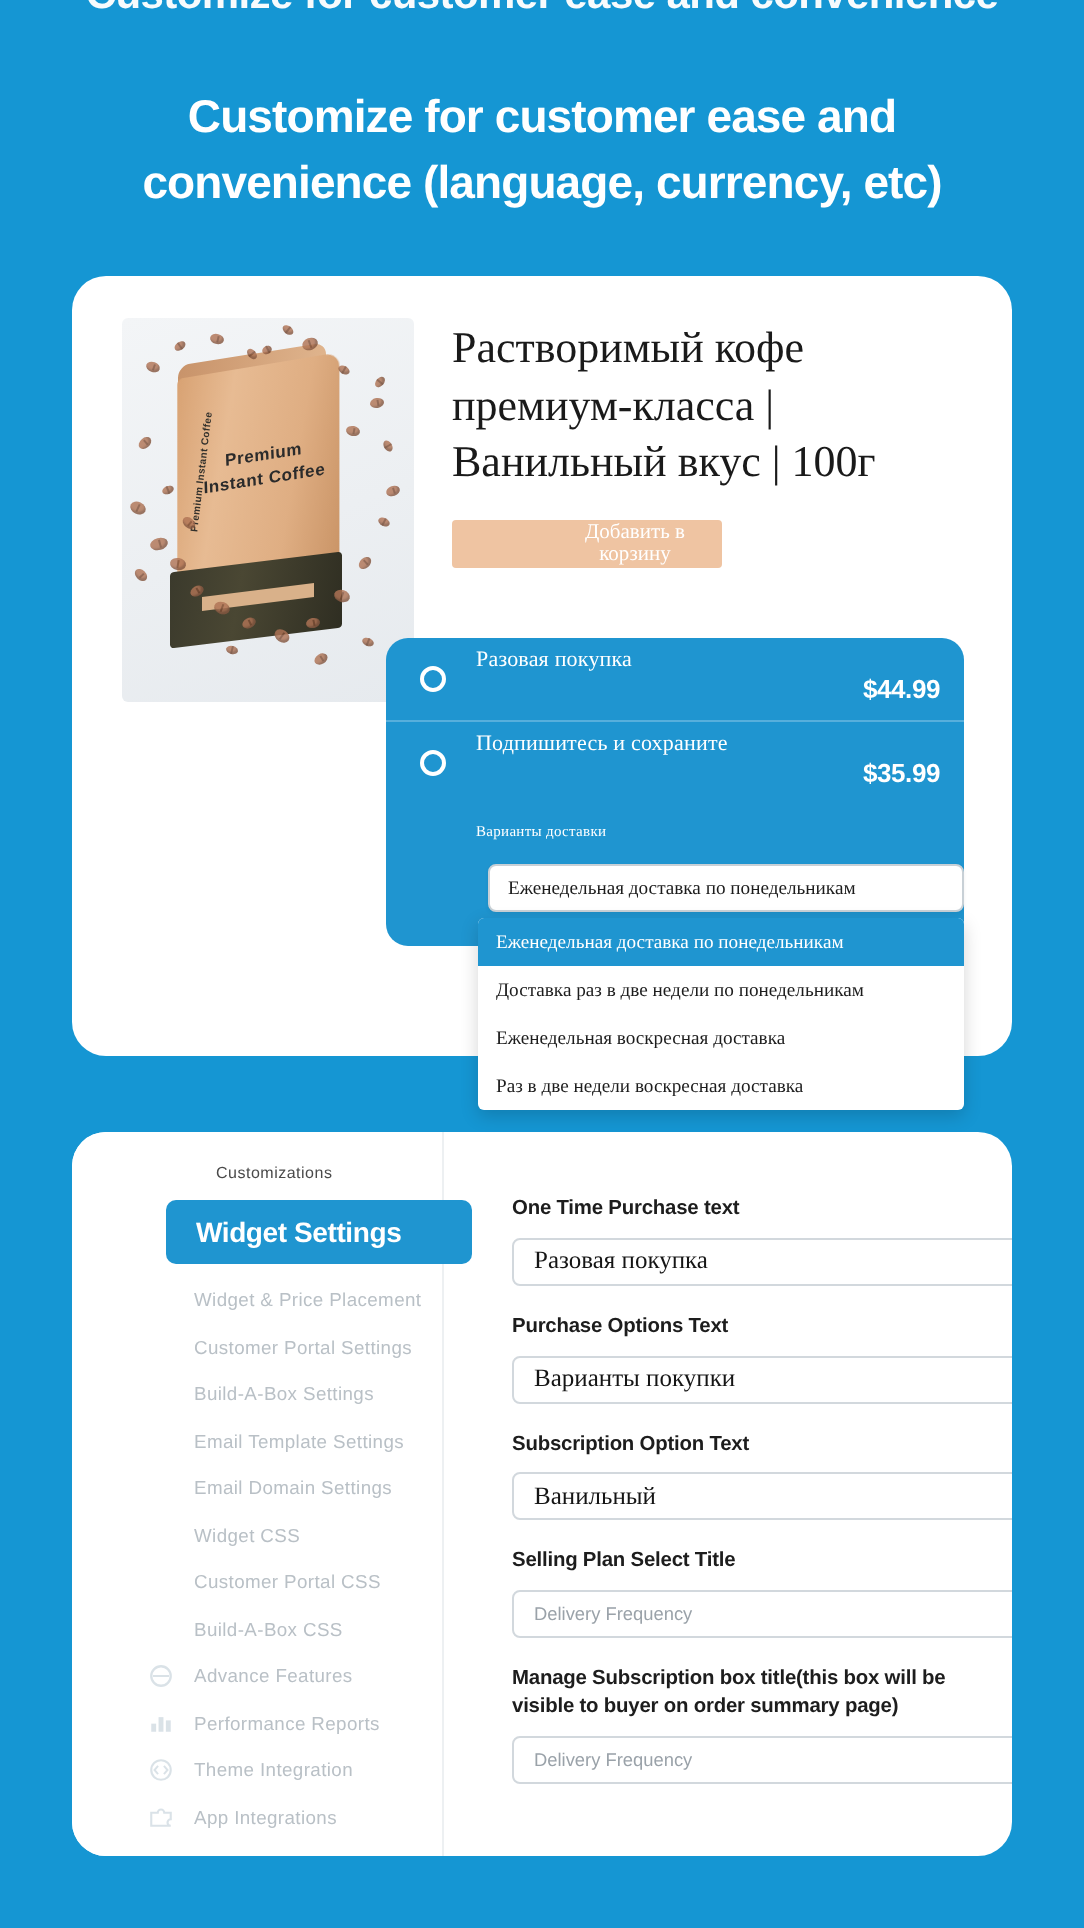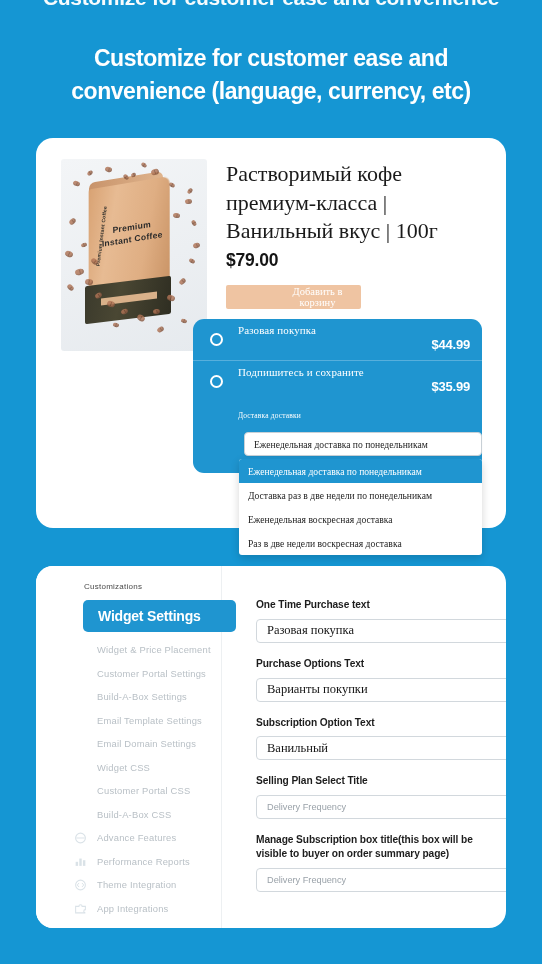--- a/index.html
+++ b/index.html
@@ -295,21 +295,21 @@
   .settings-sidebar {
     position: absolute;
     left: 0; top: 0;
     width: 186px;
     height: 362px;
     background: #ffffff;
     border-right: 1px solid #edf0f2;
   }
   .cust-label {
     position: absolute;
-    left: 48px; top: 16px;
+    left: 72px; top: 16px;
     font-size: 8px;
     color: #4a4a4a;
     letter-spacing: .25px;
   }
   .nav-active {
     position: absolute;
     left: 47px; top: 34px;
     width: 153px; height: 32px;
     background: #1f95d0;
     border-radius: 5px;
@@ -435,40 +435,39 @@
       <div class="bean" style="left: 20px; top: 84px; width: 6px; height: 4px; transform: rotate(-22deg); opacity: 0.82;"></div>
       <div class="bean" style="left: 112px; top: 54px; width: 7px; height: 5px; transform: rotate(12deg); opacity: 0.82;"></div>
       <div class="bean" style="left: 126px; top: 30px; width: 6px; height: 4px; transform: rotate(-50deg); opacity: 0.82;"></div>
       <div class="bean" style="left: 52px; top: 164px; width: 6px; height: 4px; transform: rotate(14deg); opacity: 0.82;"></div>
       <div class="bean" style="left: 70px; top: 14px; width: 5px; height: 4px; transform: rotate(-28deg); opacity: 0.82;"></div>
       <div class="bean" style="left: 80px; top: 4px; width: 6px; height: 4px; transform: rotate(38deg); opacity: 0.82;"></div>
     </div>
 
   <div class="product-info">
     <div class="product-title">Растворимый кофе премиум-класса | Ванильный вкус | 100г</div>
-    <div class="product-price">$79.00</div>
     <button class="add-cart-btn">Добавить в корзину</button>
   </div>
 </div>
 
 <div class="sub-widget">
 
   <div class="sub-option first">
     <span class="radio"></span>
     <span class="sub-label">Разовая покупка</span>
     <span class="sub-price">$44.99</span>
   </div>
 
   <div class="sub-option">
     <span class="radio sel"></span>
     <span class="sub-label">Подпишитесь и сохраните</span>
     <span class="sub-price">$35.99</span>
   </div>
 
-  <div class="freq-label">Доставка доставки</div>
+  <div class="freq-label">Варианты доставки</div>
 </div>
 
 <div class="freq-select">Еженедельная доставка по понедельникам</div>
 
 <div class="freq-dropdown">
   <div class="dd-item active">Еженедельная доставка по понедельникам</div>
   <div class="dd-item">Доставка раз в две недели по понедельникам</div>
   <div class="dd-item">Еженедельная воскресная доставка</div>
   <div class="dd-item">Раз в две недели воскресная доставка</div>
 </div>

